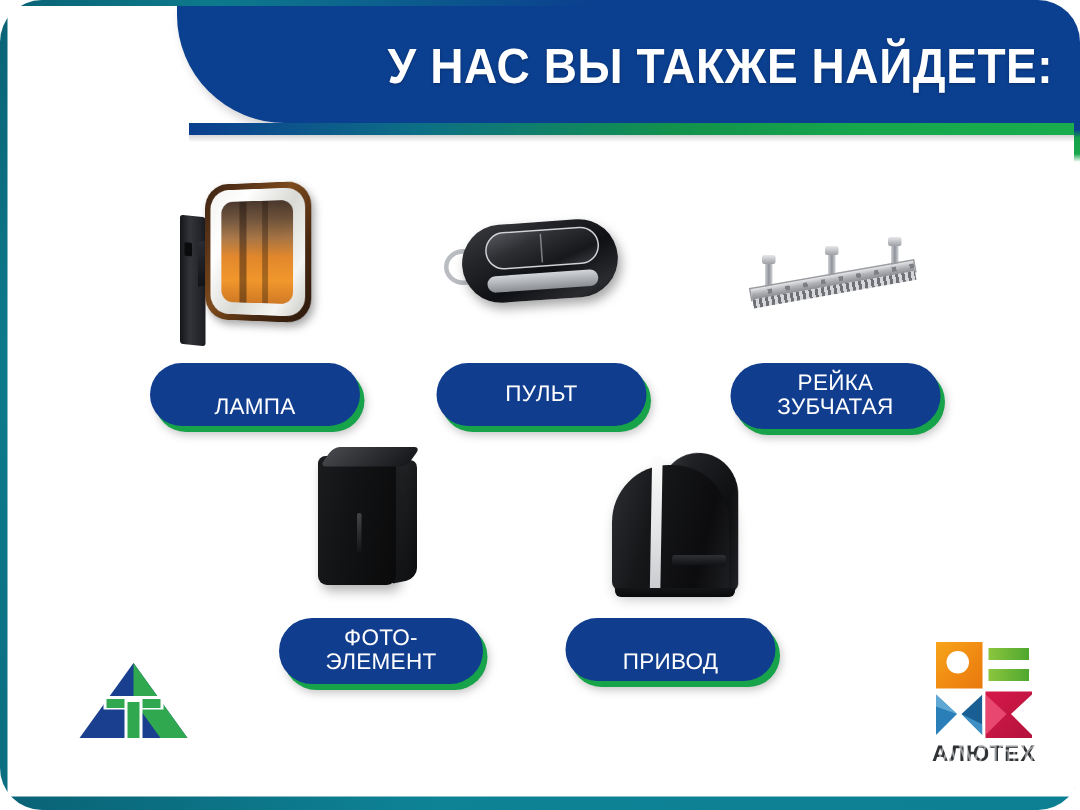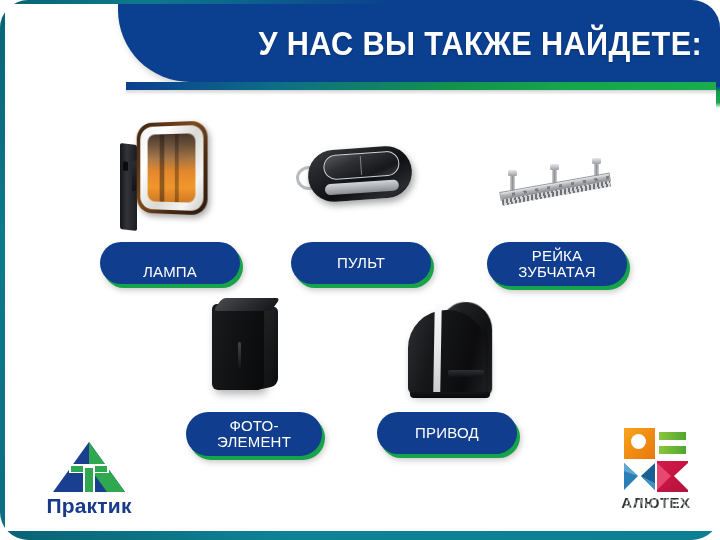--- a/index.html
+++ b/index.html
@@ -542,35 +542,34 @@
   <div class="pill" style="left:487px; top:242px; width:140px; height:44px; flex-direction:column;">
     <span>РЕЙКА</span>
     <span>ЗУБЧАТАЯ</span>
   </div>
 
   <div class="pill" style="left:186px; top:412px; width:136px; height:44px; flex-direction:column;">
     <span>ФОТО-</span>
     <span>ЭЛЕМЕНТ</span>
   </div>
 
-  <div class="pill" style="left:377px; top:412px; width:140px; height:42px;">
+  <div class="pill" style="left:377px; top:412px; width:140px; height:42px;align-items:flex-end;">
     <span>ПРИВОД</span>
   </div>
 
   <div class="praktik">
     <svg width="122" height="56" viewBox="0 0 122 56">
       <polygon points="61,2 97,52 25,52" fill="#1b3f8f"></polygon>
       <polygon points="61,2 97,52 79,52 61,27" fill="#2fa84f"></polygon>
       <polygon points="41,24 81,24 81,33 41,33" fill="#ffffff"></polygon>
       <polygon points="43,26 79,26 79,32 43,32" fill="#2fa84f"></polygon>
       <polygon points="55,26 67,26 67,52 55,52" fill="#ffffff"></polygon>
       <polygon points="57,28 65,28 65,52 57,52" fill="#2fa84f"></polygon>
       <polygon points="25,52 97,52 97,55 25,55" fill="#ffffff"></polygon>
     </svg>
-    <div class="praktik-name">Практик</div>
   </div>
 
   <div class="alutech">
     <div class="alu-grid">
       <div class="alu-cell alu-orange"></div>
       <div class="alu-cell alu-green"></div>
       <div class="alu-cell alu-teal">
         <svg width="31" height="31" viewBox="0 0 31 31">
           <polygon points="0,2 14,15 0,29" fill="#2b7fb8"></polygon>
           <polygon points="31,2 17,15 31,29" fill="#1a5f93"></polygon>

